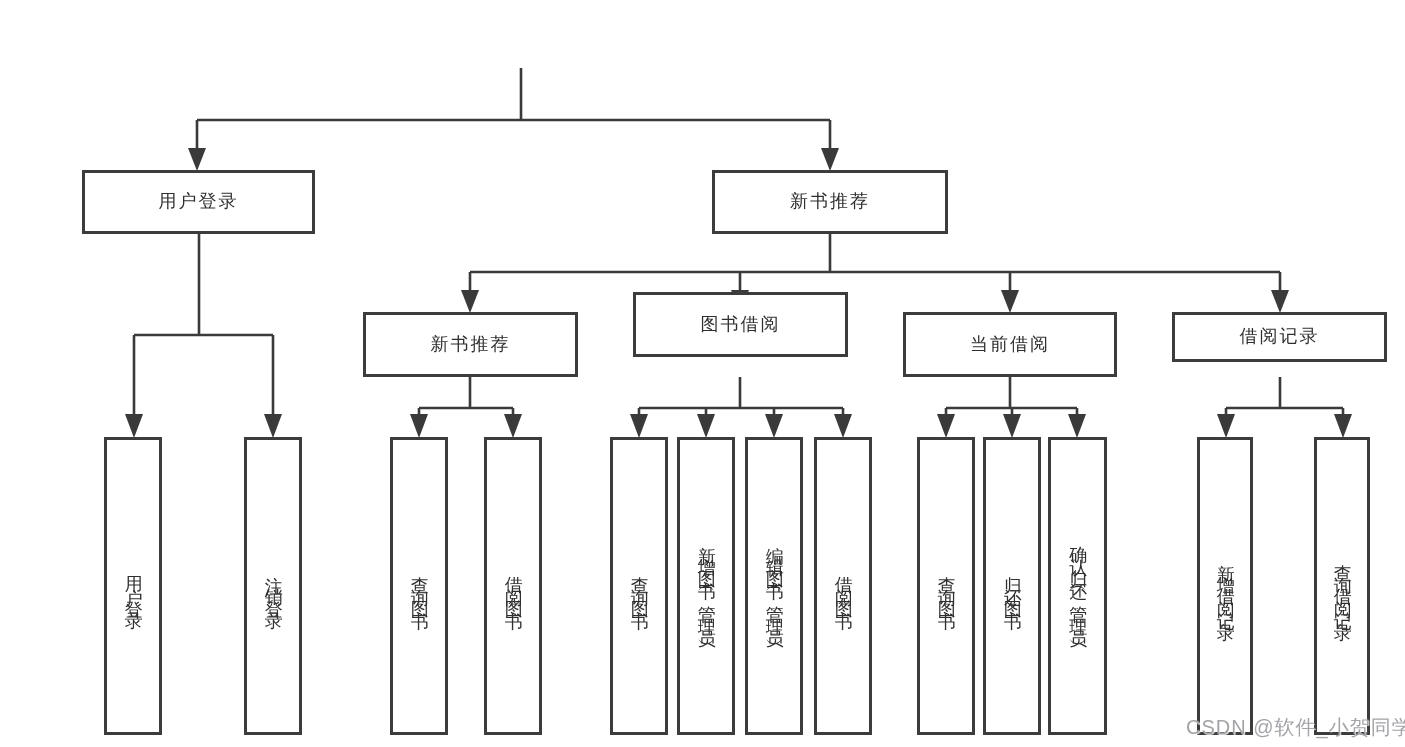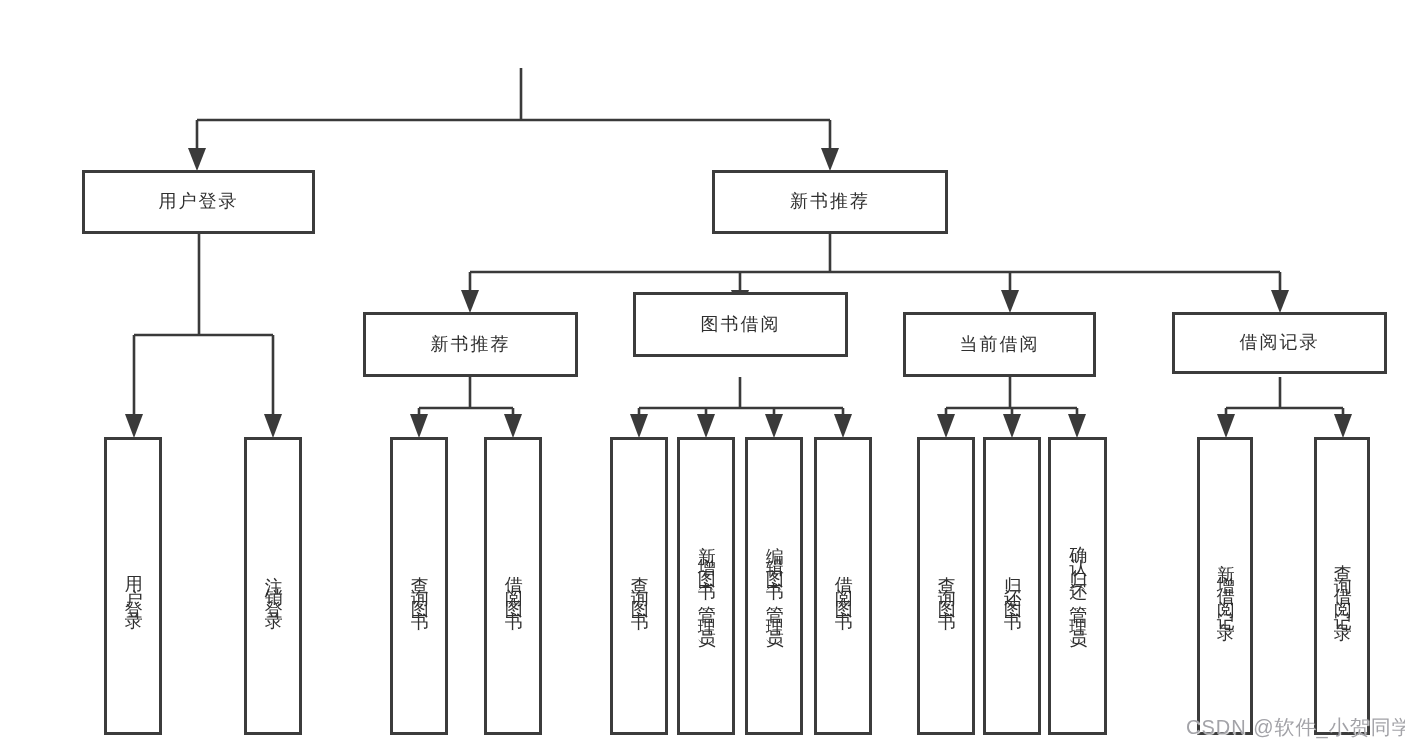--- a/index.html
+++ b/index.html
@@ -71,22 +71,22 @@
     <polygon points="1217,414 1235,414 1226,438"></polygon>
     <polygon points="1334,414 1352,414 1343,438"></polygon>
   </svg>
 
 
   <div class="box" style="left:82px;top:170px;width:233px;height:64px">用户登录</div>
   <div class="box" style="left:712px;top:170px;width:236px;height:64px">新书推荐</div>
 
   <div class="box" style="left:363px;top:312px;width:215px;height:65px">新书推荐</div>
   <div class="box" style="left:633px;top:292px;width:215px;height:65px">图书借阅</div>
-  <div class="box" style="left:903px;top:312px;width:193px;height:65px">当前借阅</div>
-  <div class="box" style="left:1172px;top:312px;width:215px;height:62px">借阅记录</div>
+  <div class="box" style="left:903px;top:312px;width:214px;height:65px">当前借阅</div>
+  <div class="box" style="left:1172px;top:312px;width:215px;height:50px">借阅记录</div>
 
   <div class="box leaf" style="left:104px;top:437px;width:58px;height:298px">用户登录</div>
   <div class="box leaf" style="left:244px;top:437px;width:58px;height:298px">注销登录</div>
 
   <div class="box leaf" style="left:390px;top:437px;width:58px;height:298px">查询图书</div>
   <div class="box leaf" style="left:484px;top:437px;width:58px;height:298px">借阅图书</div>
 
   <div class="box leaf" style="left:610px;top:437px;width:58px;height:298px">查询图书</div>
   <div class="box leaf" style="left:677px;top:437px;width:58px;height:298px">新增图书（管理员）</div>
   <div class="box leaf" style="left:745px;top:437px;width:58px;height:298px">编辑图书（管理员）</div>

